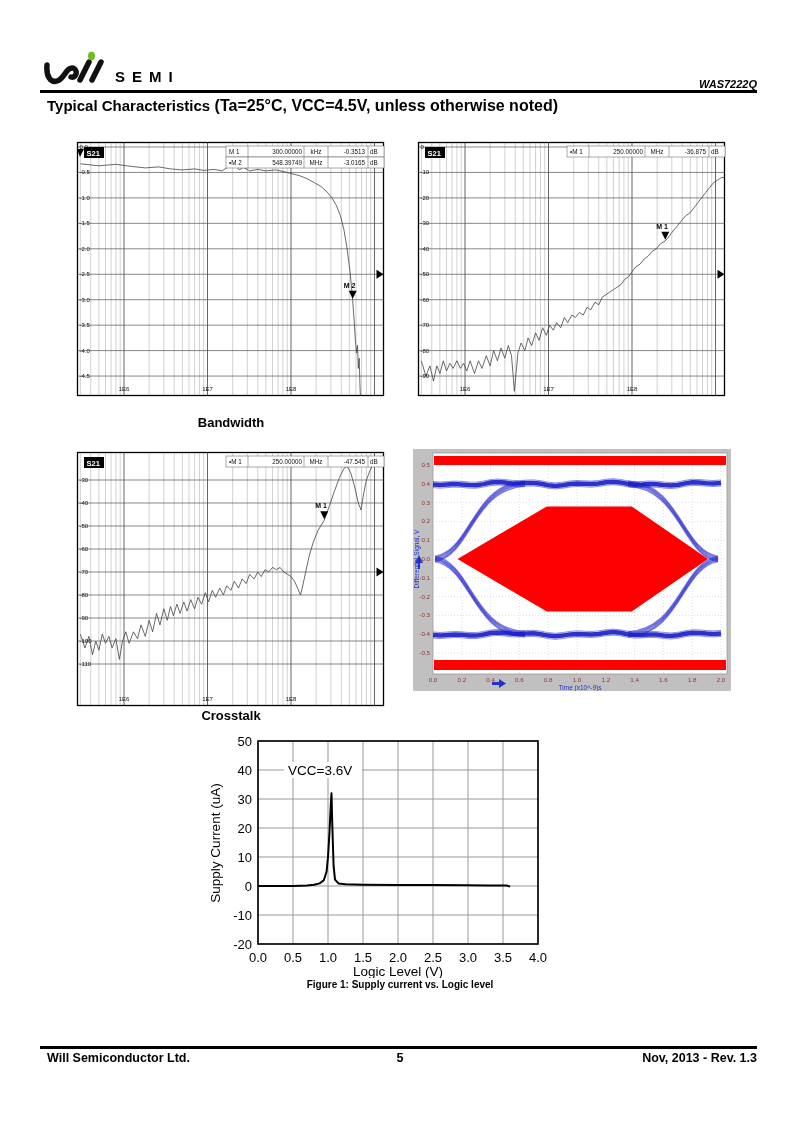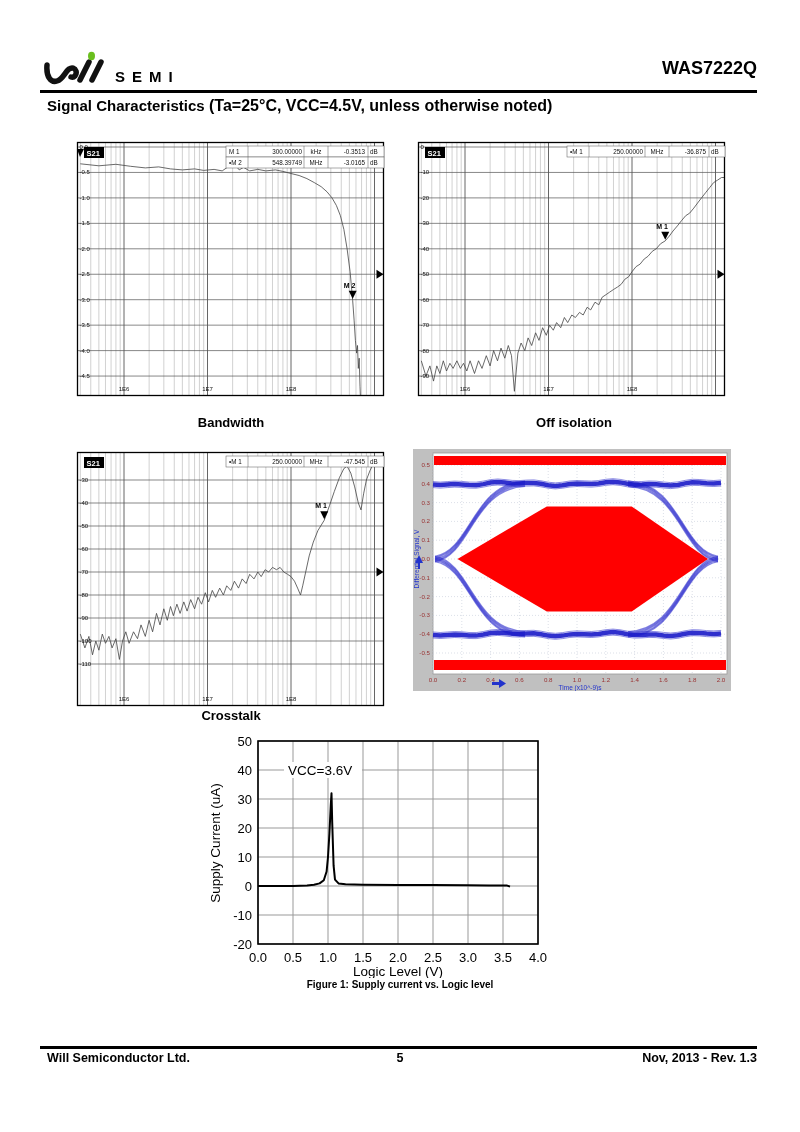--- a/index.html
+++ b/index.html
@@ -2,21 +2,21 @@
 <html><head>
 <meta charset="utf-8">
 <style>
   html,body{margin:0;padding:0;background:#fff;}
   #page{position:relative;width:800px;height:1132px;background:#ffffff;
         font-family:"Liberation Sans",sans-serif;color:#000;overflow:hidden;}
   .abs{position:absolute;}
   svg{font-family:"Liberation Sans",sans-serif;display:block;}
   .logo{left:44px;top:50px;display:flex;align-items:flex-end;gap:9px;text-align:right;}
   .logo .semi{font-weight:bold;font-size:15px;letter-spacing:7px;padding-bottom:5px;}
-  .product{right:43px;top:58px;font-weight:bold;font-size:18px;}
+  .product{right:43px;top:78px;font-weight:bold;font-size:11px;font-style:italic;}
   .rule{background:#000;}
   #hdr-rule{left:40px;top:90px;width:717px;height:3px;}
   .section-title{left:47px;top:97px;white-space:nowrap;}
   .section-title .t1{font-weight:bold;font-size:15px;}
   .section-title .t2{font-weight:bold;font-size:16px;}
   .cap{font-weight:bold;font-size:13px;text-align:center;}
   #cap-bw{left:76px;top:415px;width:310px;}
   #cap-off{left:417px;top:415px;width:314px;}
   #cap-xt{left:76px;top:708px;width:310px;}
   #cap-eye{left:413px;top:708px;width:318px;}
@@ -44,21 +44,21 @@
       <path d="M48 30 L57 12" stroke="#111" stroke-width="5.5" stroke-linecap="round"></path>
       <ellipse cx="47.5" cy="6" rx="3.5" ry="4.2" fill="#6abf1e"></ellipse>
     </svg>
     <span class="semi">SEMI</span>
   </div>
 
   <div class="abs product">WAS7222Q</div>
   <div class="abs rule" id="hdr-rule"></div>
 
   <div class="abs section-title">
-    <span class="t1">Signal Characteristics</span>
+    <span class="t1">Typical Characteristics</span>
     <span class="t2">(Ta=25°C, VCC=4.5V, unless otherwise noted)</span>
   </div>
 
   <div class="abs" id="c-bw">
     <svg id="svg-bw" width="310" height="258" viewBox="0 0 310 258">
         <defs>
           <clipPath id="bwclip">
             <rect x="1.5" y="2.5" width="306" height="253"></rect>
           </clipPath>
         </defs>
@@ -230,21 +230,20 @@
         <text x="226" y="14.3" font-size="6.3" fill="#111" text-anchor="end">250.00000</text>
         <text x="240" y="14.3" font-size="6.3" fill="#111" text-anchor="middle">MHz</text>
         <text x="289" y="14.3" font-size="6.3" fill="#111" text-anchor="end">-36.875</text>
         <text x="294" y="14.3" font-size="6.3" fill="#111">dB</text>
         <polygon points="244.22799072411513,91.846875 252.22799072411513,91.846875 248.22799072411513,99.846875" fill="#000"></polygon>
         <text x="239.22799072411513" y="88.846875" font-size="7" font-weight="bold" fill="#000">M 1</text>
         <polygon points="307.5,134.25 300.5,129.75 300.5,138.75" fill="#000"></polygon>
       </svg>
   </div>
   <div class="abs cap" id="cap-bw">Bandwidth</div>
-  <div class="abs cap" id="cap-off">Off isolation</div>
 
   <div class="abs" id="c-xt">
     <svg id="svg-xt" width="310" height="258" viewBox="0 0 310 258">
         <defs>
           <clipPath id="xtclip">
             <rect x="1.5" y="2.5" width="306" height="253"></rect>
           </clipPath>
         </defs>
         <rect x="1.5" y="2.5" width="306" height="253" fill="#fff"></rect>
         <line x1="4.339624769091806" y1="2.5" x2="4.339624769091806" y2="255.5" stroke="#999" stroke-width="0.45"></line>

